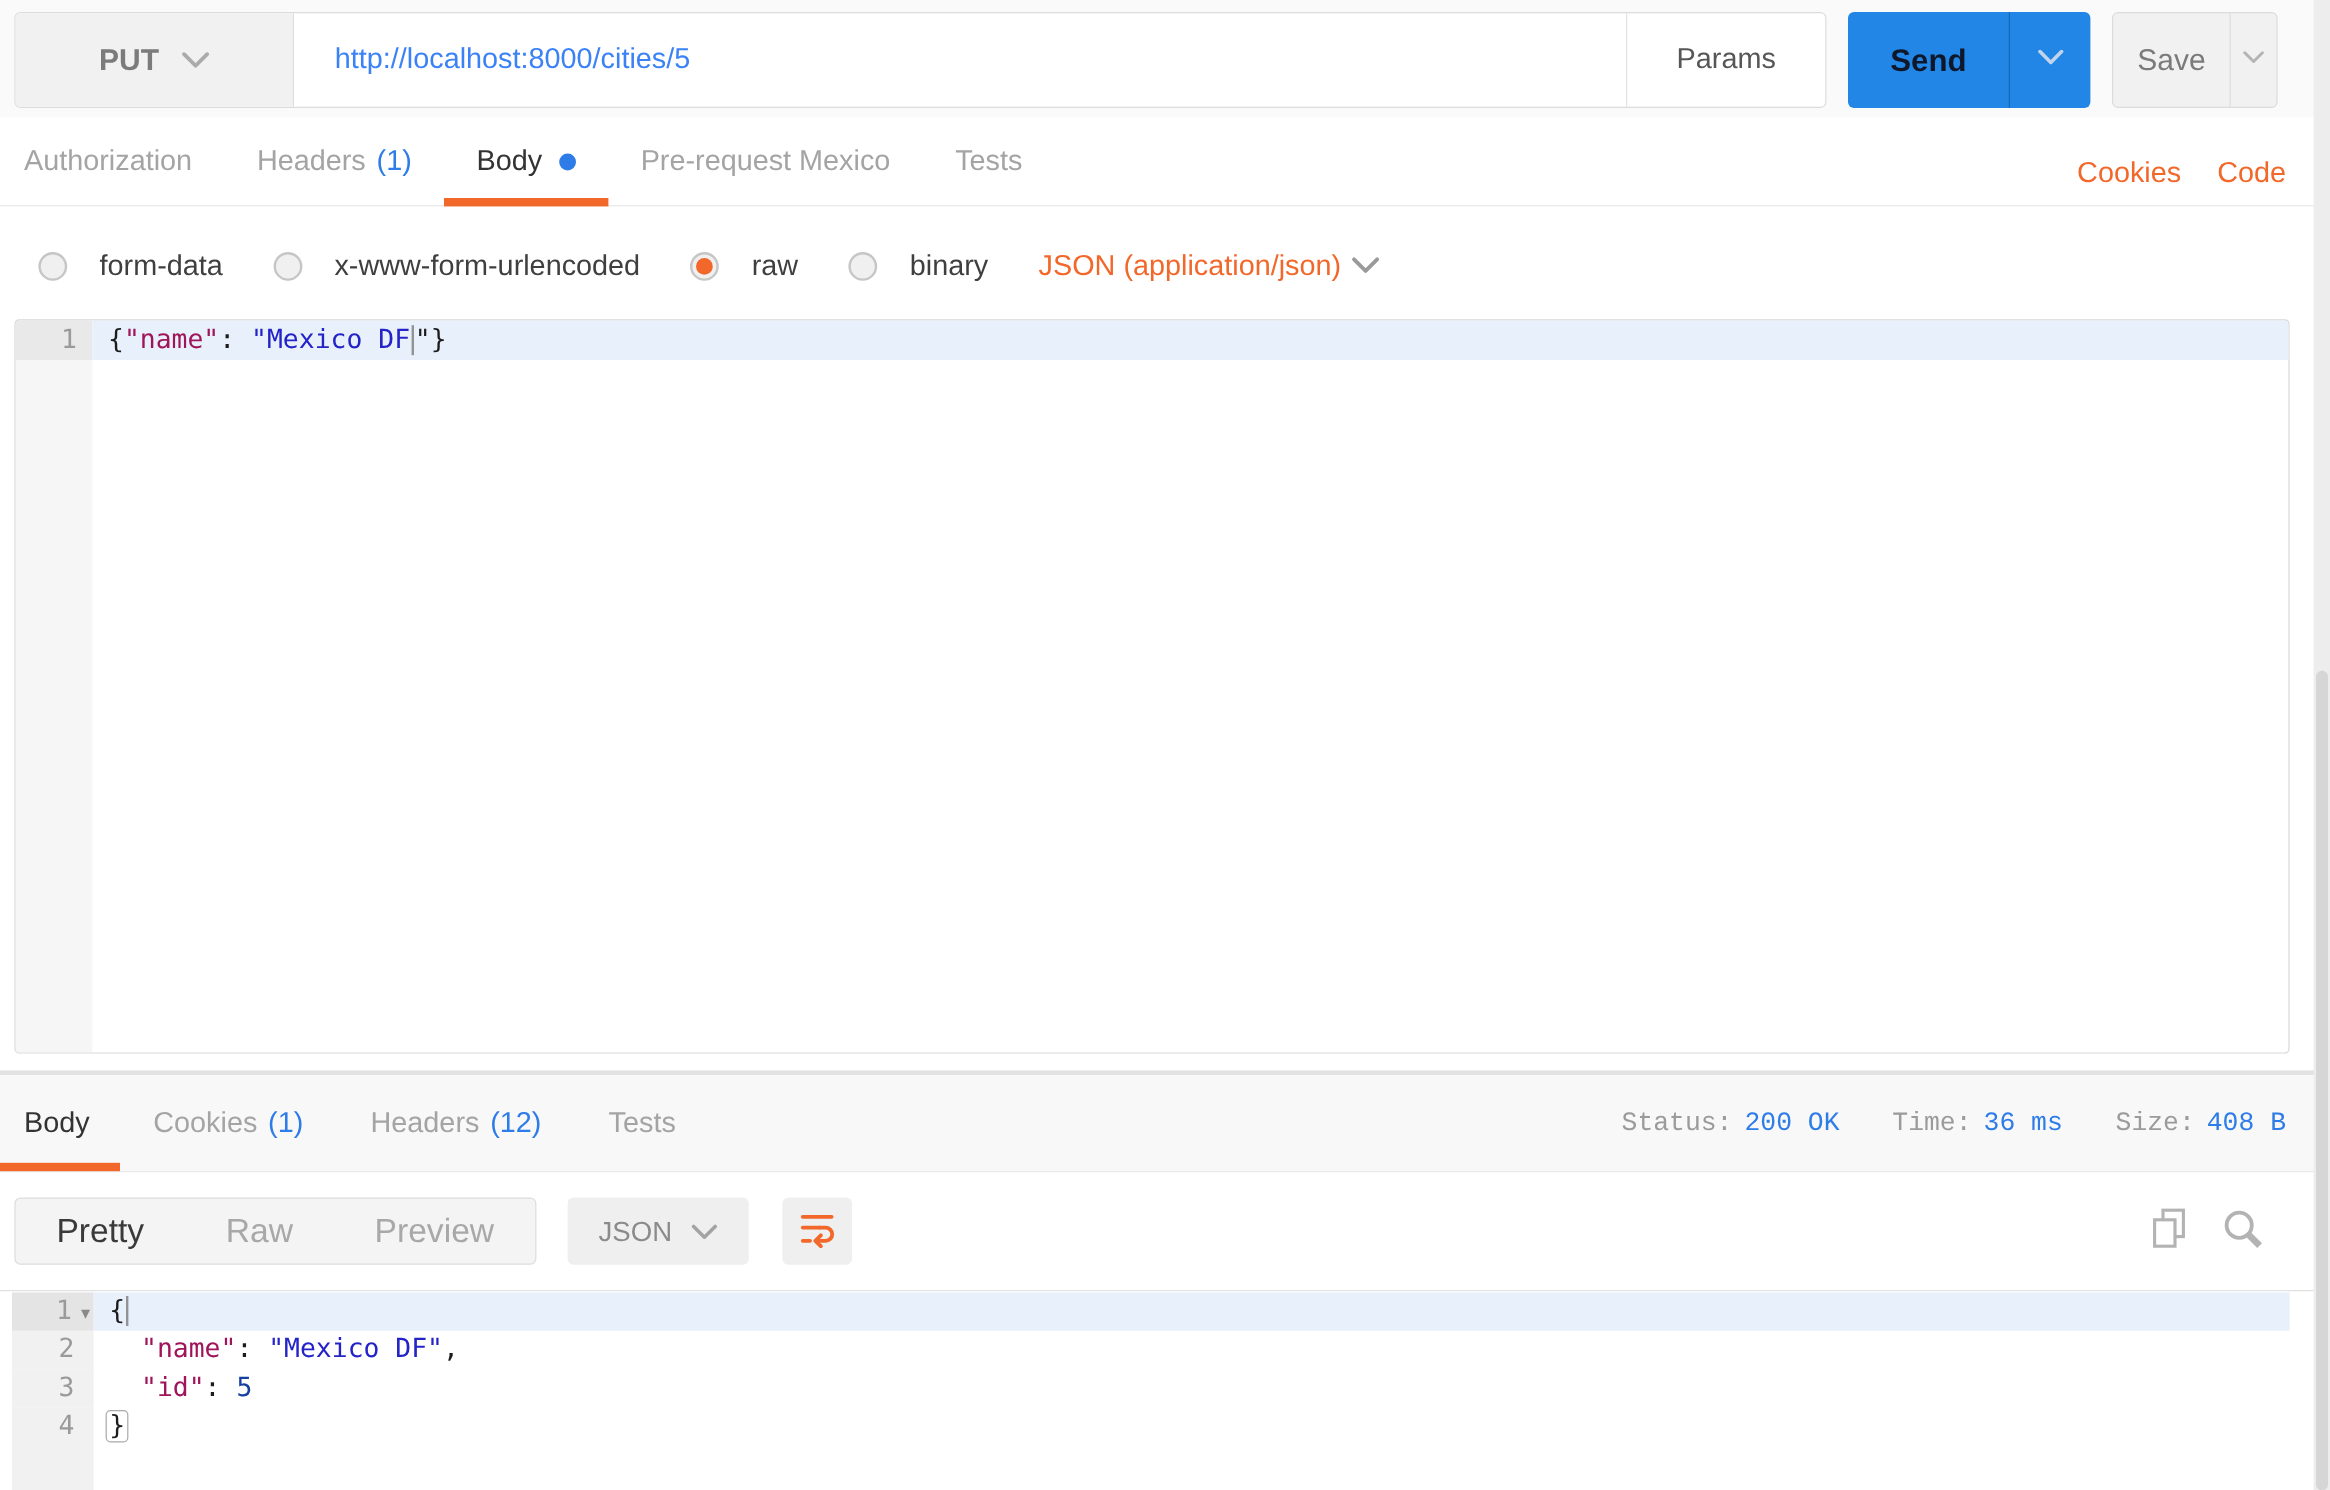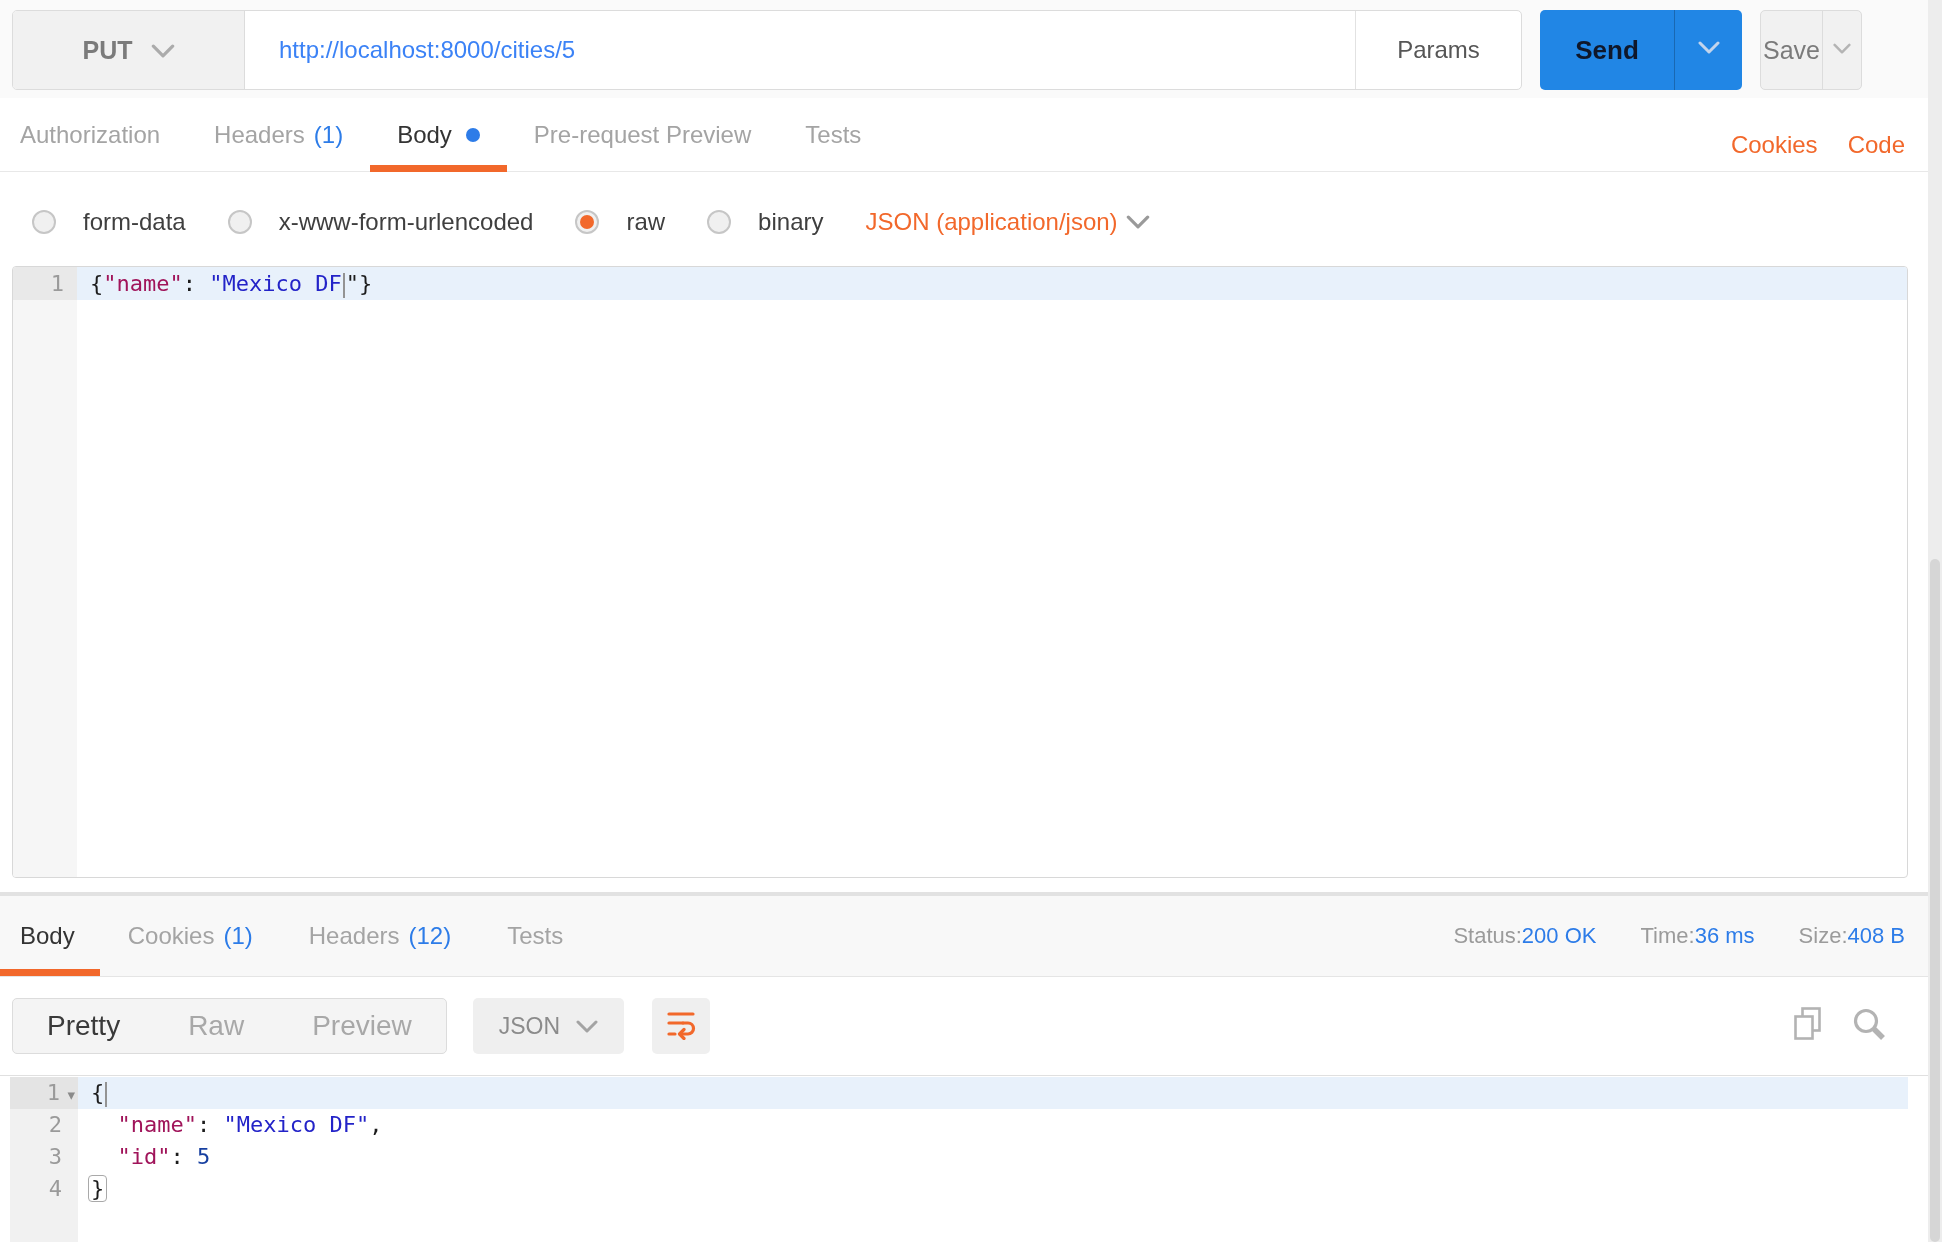--- a/index.html
+++ b/index.html
@@ -17,21 +17,21 @@
   .method-select { width:232px; height:100%; background:#f1f1f1; border-right:1px solid #dcdcdc;
     border-radius:4px 0 0 4px; display:flex; align-items:center; justify-content:center; gap:18px;
     font-size:25px; font-weight:700; color:#7b7b7b; cursor:pointer; }
   .url-input { flex:1; border:none; outline:none; background:transparent; font-size:24px; color:#3b82f6;
     padding:0 16px 0 34px; font-family:inherit; }
   .params-btn { width:166px; height:100%; border-left:1px solid #e2e2e2; display:flex; align-items:center;
     justify-content:center; font-size:24px; color:#565656; cursor:pointer; }
   .send-group { margin-left:18px; width:202px; height:80px; background:#2186e5; border-radius:5px; display:flex; overflow:hidden; }
   .send-main { flex:1; display:flex; align-items:center; justify-content:center; color:#0f172a; font-size:26px; font-weight:700; cursor:pointer; }
   .send-caret { width:68px; border-left:1px solid rgba(0,0,0,0.22); display:flex; align-items:center; justify-content:center; cursor:pointer; }
-  .save-group { margin-left:18px; width:102px; height:80px; background:#f1f1f1; border:1px solid #dcdcdc; border-radius:5px; display:flex; overflow:hidden; }
+  .save-group { margin-left:18px; width:138px; height:80px; background:#f1f1f1; border:1px solid #dcdcdc; border-radius:5px; display:flex; overflow:hidden; }
   .save-main { flex:1; display:flex; align-items:center; justify-content:center; font-size:25px; color:#7b7b7b; cursor:pointer; }
   .save-caret { width:39px; border-left:1px solid #dcdcdc; display:flex; align-items:center; justify-content:center; cursor:pointer; }
 
   
   .req-tabs { position:absolute; top:98px; left:0; width:100%; height:74px; border-bottom:1px solid #e8e8e8; }
   .req-tabs .tabs { display:flex; height:73px; align-items:center; }
   .tab { position:relative; height:100%; display:flex; align-items:center; gap:9px; padding:0 27px;
     font-size:24px; color:#a4a4a4; cursor:pointer; white-space:nowrap; }
   .tab:first-child { padding-left:20px; }
   .tab .count { color:#2d7ce8; }
@@ -72,21 +72,21 @@
   .section-divider { position:absolute; top:892px; left:0; width:100%; height:4px; background:#e2e2e2; }
   .resp-header { position:absolute; top:896px; left:0; width:100%; height:81px; background:#f8f8f8; border-bottom:1px solid #e5e5e5; }
   .resp-tabs { display:flex; height:80px; align-items:center; }
   .rtab { position:relative; height:100%; display:flex; align-items:center; gap:9px; padding:0 28px;
     font-size:24px; color:#a4a4a4; cursor:pointer; white-space:nowrap; }
   .rtab:first-child { padding:0 25px 0 20px; }
   .rtab .count { color:#2d7ce8; }
   .rtab.active { color:#333; }
   .rtab.active::after { content:""; position:absolute; left:0; right:0; bottom:0; height:7px; background:#f2682b; }
   .resp-meta { position:absolute; right:37px; top:0; height:80px; display:flex; align-items:center; gap:44px; font-size:22px; }
-  .meta-pair { display:flex; gap:0; }
+  .meta-pair { display:flex; gap:10px;font-family:Liberation Mono, monospace; }
   .meta-label { color:#9b9b9b; }
   .meta-value { color:#2d7ce8; }
 
   .resp-toolbar { position:absolute; top:977px; left:0; width:100%; height:99px; background:#fff;
     border-bottom:1px solid #e0e0e0; display:flex; align-items:center; padding-left:12px; }
   .view-group { display:flex; height:56px; background:#f4f4f4; border:1px solid #dcdcdc; border-radius:5px; overflow:hidden; }
   .view { display:flex; align-items:center; padding:0 34px; font-size:28px; color:#a8a8a8; cursor:pointer; }
   .view.active { color:#3a3a3a; }
   .lang-dd { margin-left:26px; height:56px; background:#efefef; border-radius:5px; display:flex; align-items:center;
     gap:16px; padding:0 26px; font-size:23px; color:#8b8b8b; cursor:pointer; }
@@ -166,21 +166,21 @@
     </div>
     <div class="tab">
       <span>Headers</span>
       <span class="count">(1)</span>
     </div>
     <div class="tab active">
       <span>Body</span>
       <span class="body-dot"></span>
     </div>
     <div class="tab">
-      <span>Pre-request Preview</span>
+      <span>Pre-request Mexico</span>
     </div>
     <div class="tab">
       <span>Tests</span>
     </div>
   </div>
   <div class="req-links">
     <span>Cookies</span>
     <span>Code</span>
   </div>
 </div>

